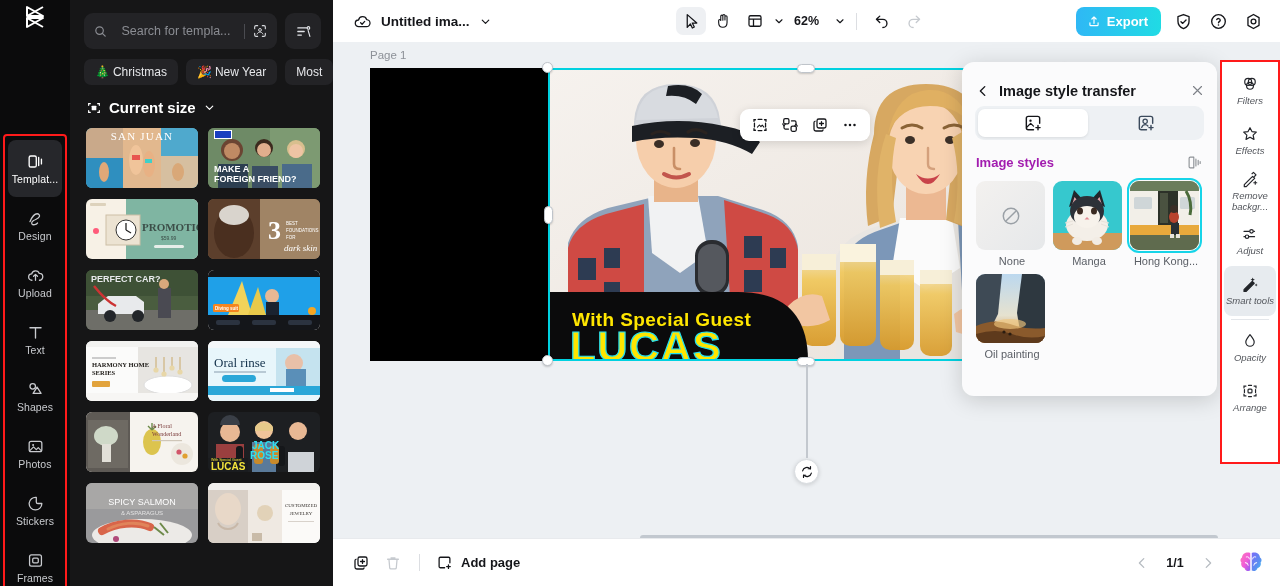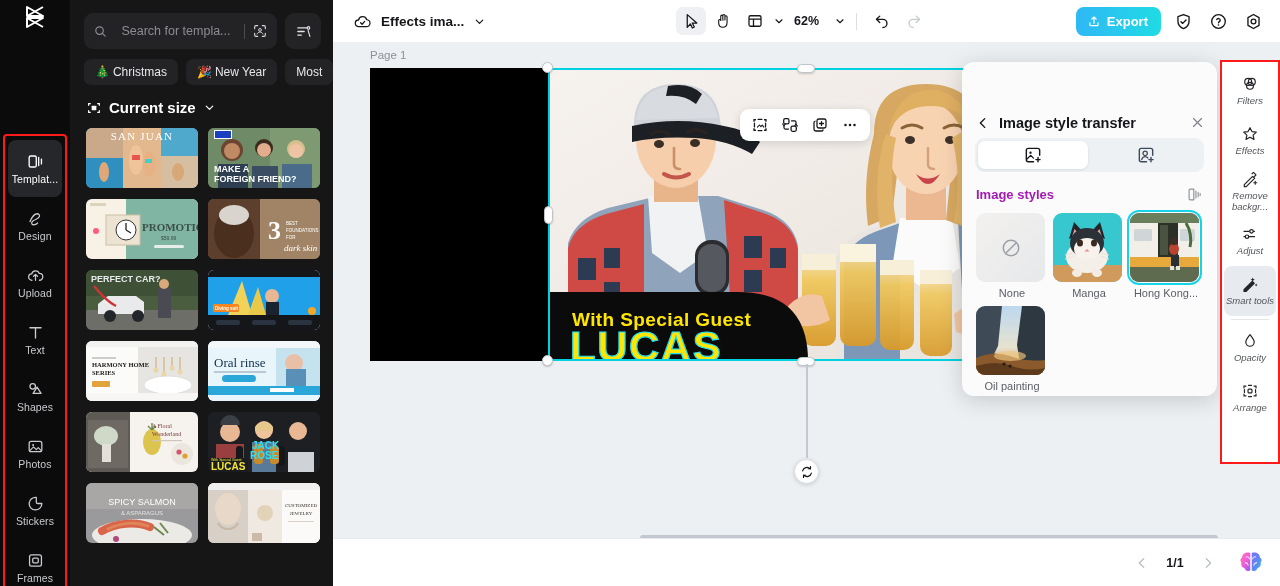--- a/index.html
+++ b/index.html
@@ -116,21 +116,21 @@
   .hscroll {
     position:absolute; left: 307px; top: 493px; width: 578px; height: 6px;
     background:#c2c8cf; border-radius:3px; cursor:pointer;
   }
 
   
   .style-panel {
     position:absolute; left: 962px; top: 62px; width: 255px; height: 334px;
     background:#fbfbfc; border-radius: 12px; box-shadow: 0 4px 22px rgba(0,0,0,.17); z-index: 22;
   }
-  .sp-head { display:flex; align-items:center; height: 42px; padding: 15px 12px 0 14px; margin-top: 32px; }
+  .sp-head { display:flex; align-items:center; height: 42px; padding: 15px 12px 0 14px; }
   .sp-title { font-size: 14.5px; font-weight: bold; color: #15161a; margin-left: 9px; flex:1; }
   .sp-tabs {
     margin: 2px 13px 0 13px; height: 34px; background:#eef1f4; border-radius: 9px;
     display:flex; padding: 3px; gap: 3px;
   }
   .sp-tab { flex:1; border-radius:7px; display:flex;align-items:center;justify-content:center; cursor:pointer; }
   .sp-tab.act { background:#fff; box-shadow: 0 1px 3px rgba(0,0,0,.09); }
   .sp-secrow { display:flex; align-items:center; padding: 14px 14px 0 14px; }
   .sp-sec { font-size: 13px; font-weight: bold; color:#a21caf; flex:1; }
   .sp-grid { display:grid; grid-template-columns: 69px 69px 69px; gap: 7px 8px; padding: 10px 0 0 14px; }
@@ -510,21 +510,21 @@
     </div>
 
   </div>
 
   <div class="topbar">
     <div class="doc-name">
       <svg width="19" height="19" viewBox="0 0 24 24" fill="none">
         <path d="M7.2 18.5A4.2 4.2 0 0 1 7 10.1a5.3 5.3 0 0 1 10.2-.6 3.9 3.9 0 0 1-.4 9h-9.6z" stroke="#15161a" stroke-width="1.6" stroke-linejoin="round"></path>
         <path d="M9.6 13.6l1.9 1.9 3.3-3.6" stroke="#15161a" stroke-width="1.6" stroke-linecap="round" stroke-linejoin="round"></path>
       </svg>
-      <span class="nm">Effects ima...</span>
+      <span class="nm">Untitled ima...</span>
       <svg width="13" height="13" viewBox="0 0 24 24" fill="none">
         <path d="M6 9.5l6 6 6-6" stroke="#15161a" stroke-width="2.2" stroke-linecap="round" stroke-linejoin="round"></path>
       </svg>
     </div>
 
     <div class="center-tools">
       <div class="tbtn sel">
         <svg width="18" height="18" viewBox="0 0 24 24" fill="none">
           <path d="M7 3.5v17l4.2-4.6 2.6 5.4 2.6-1.3-2.7-5.3h6z" stroke="#15161a" stroke-width="1.7" stroke-linejoin="round"></path>
         </svg>
@@ -910,20 +910,43 @@
     <div class="rr-item">
       <svg width="18" height="18" viewBox="0 0 24 24" fill="none">
         <path d="M4 8V5.4h2.6M20 8V5.4h-2.6M4 16v2.6h2.6M20 16v2.6h-2.6M10 4.6h4M10 19.4h4M4.6 10v4M19.4 10v4" stroke="#23252a" stroke-width="1.6" stroke-linecap="round"></path>
         <rect x="9.4" y="9.4" width="5.2" height="5.2" rx="1.2" stroke="#23252a" stroke-width="1.6"></rect>
       </svg>
       <span class="lbl">Arrange</span>
     </div>
   </div>
 
   <div class="bottombar">
+    <div class="bb-left">
+      <div class="bb-btn">
+        <svg width="18" height="18" viewBox="0 0 24 24" fill="none">
+          <rect x="8" y="4" width="12" height="12" rx="2.4" stroke="#15161a" stroke-width="1.7"></rect>
+          <path d="M16 18.6a2 2 0 0 1-2 1.4H6.4A2.4 2.4 0 0 1 4 17.6V9a2 2 0 0 1 1.4-2" stroke="#15161a" stroke-width="1.7" stroke-linecap="round"></path>
+          <path d="M14 7.4v5.2M11.4 10h5.2" stroke="#15161a" stroke-width="1.7" stroke-linecap="round"></path>
+        </svg>
+      </div>
+      <div class="bb-btn">
+        <svg width="18" height="18" viewBox="0 0 24 24" fill="none">
+          <path d="M4.8 7h14.4M9.6 7V5.2h4.8V7" stroke="#c6cacf" stroke-width="1.7" stroke-linecap="round"></path>
+          <path d="M6.6 7l1 11.4a1.6 1.6 0 0 0 1.6 1.4h5.6a1.6 1.6 0 0 0 1.6-1.4L17.4 7" stroke="#c6cacf" stroke-width="1.7" stroke-linejoin="round"></path>
+        </svg>
+      </div>
+      <span class="vsep" style="margin:0 8px;"></span>
+      <div class="addpage">
+        <svg width="17" height="17" viewBox="0 0 24 24" fill="none">
+          <path d="M19.6 12.4V6.4A1.8 1.8 0 0 0 17.8 4.6H6.2A1.8 1.8 0 0 0 4.4 6.4v11.2A1.8 1.8 0 0 0 6.2 19.4h6" stroke="#15161a" stroke-width="1.8" stroke-linecap="round"></path>
+          <path d="M17.6 15.2v5.2M15 17.8h5.2" stroke="#15161a" stroke-width="1.8" stroke-linecap="round"></path>
+        </svg>
+        <span class="t">Add page</span>
+      </div>
+    </div>
 
     <div class="bb-right">
       <div class="bb-btn">
         <svg width="14" height="14" viewBox="0 0 24 24" fill="none">
           <path d="M15 4.5l-7.5 7.5L15 19.5" stroke="#b6bbc1" stroke-width="2.2" stroke-linecap="round" stroke-linejoin="round"></path>
         </svg>
       </div>
       <span class="pg-num">1/1</span>
       <div class="bb-btn">
         <svg width="14" height="14" viewBox="0 0 24 24" fill="none">

